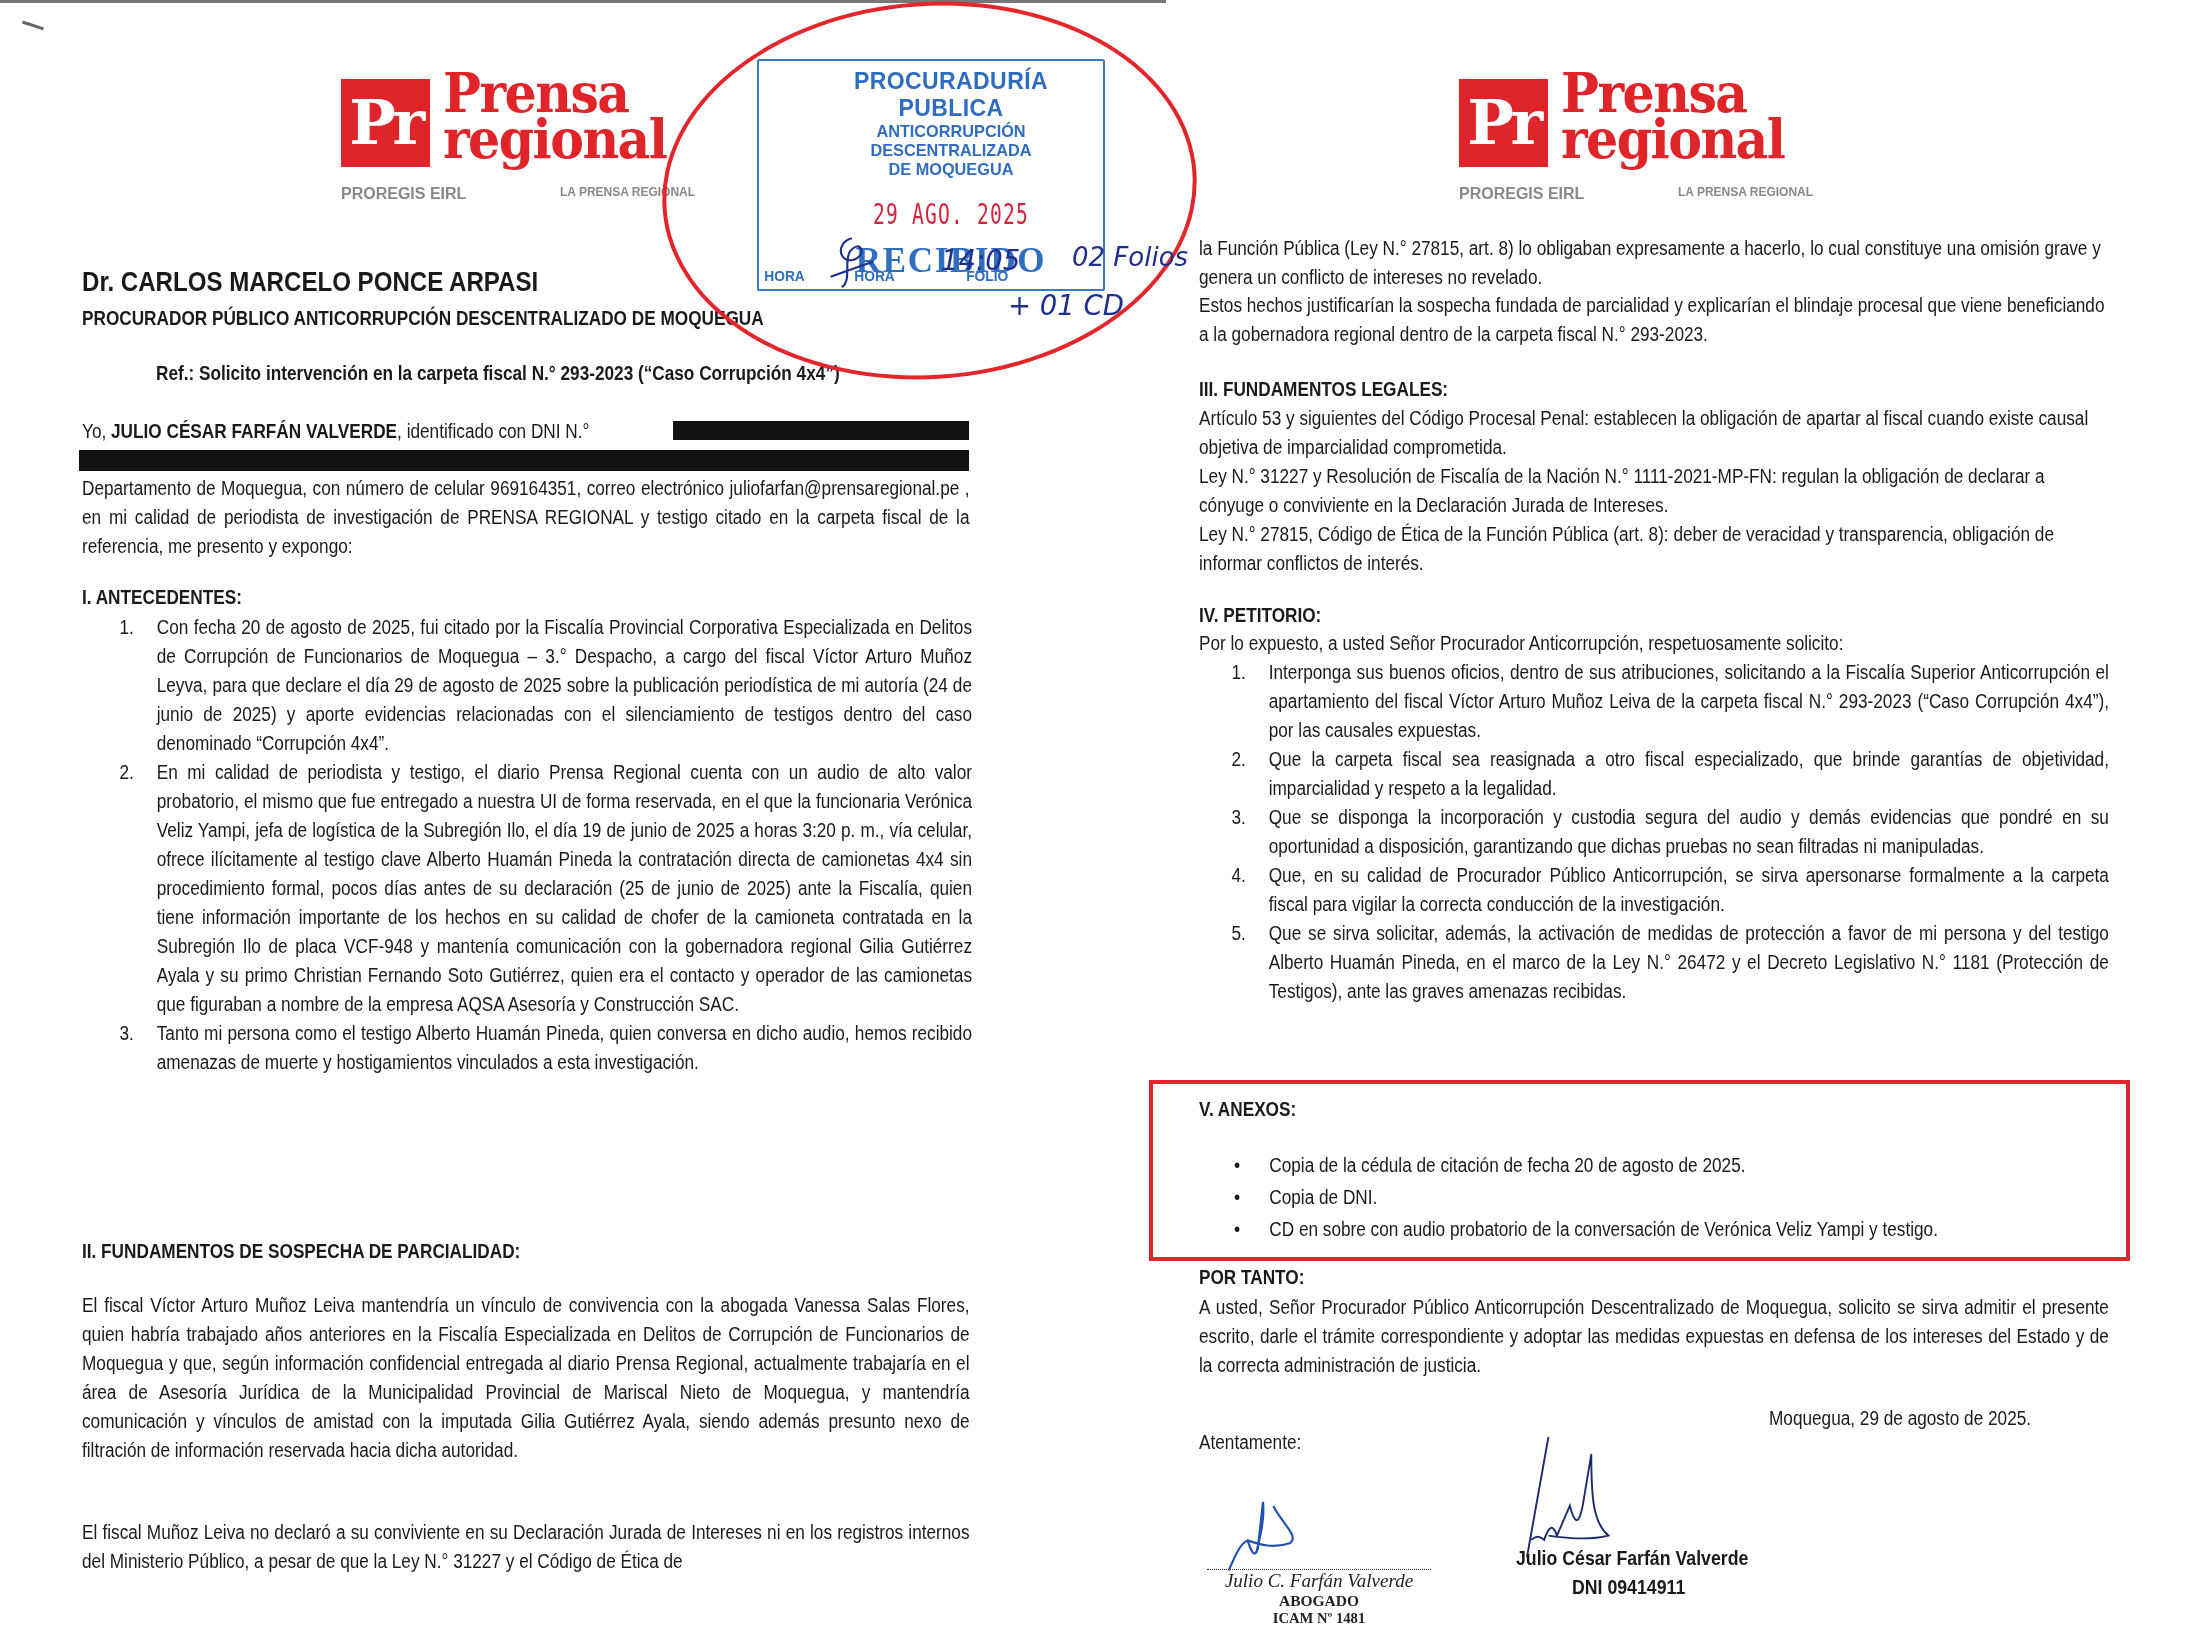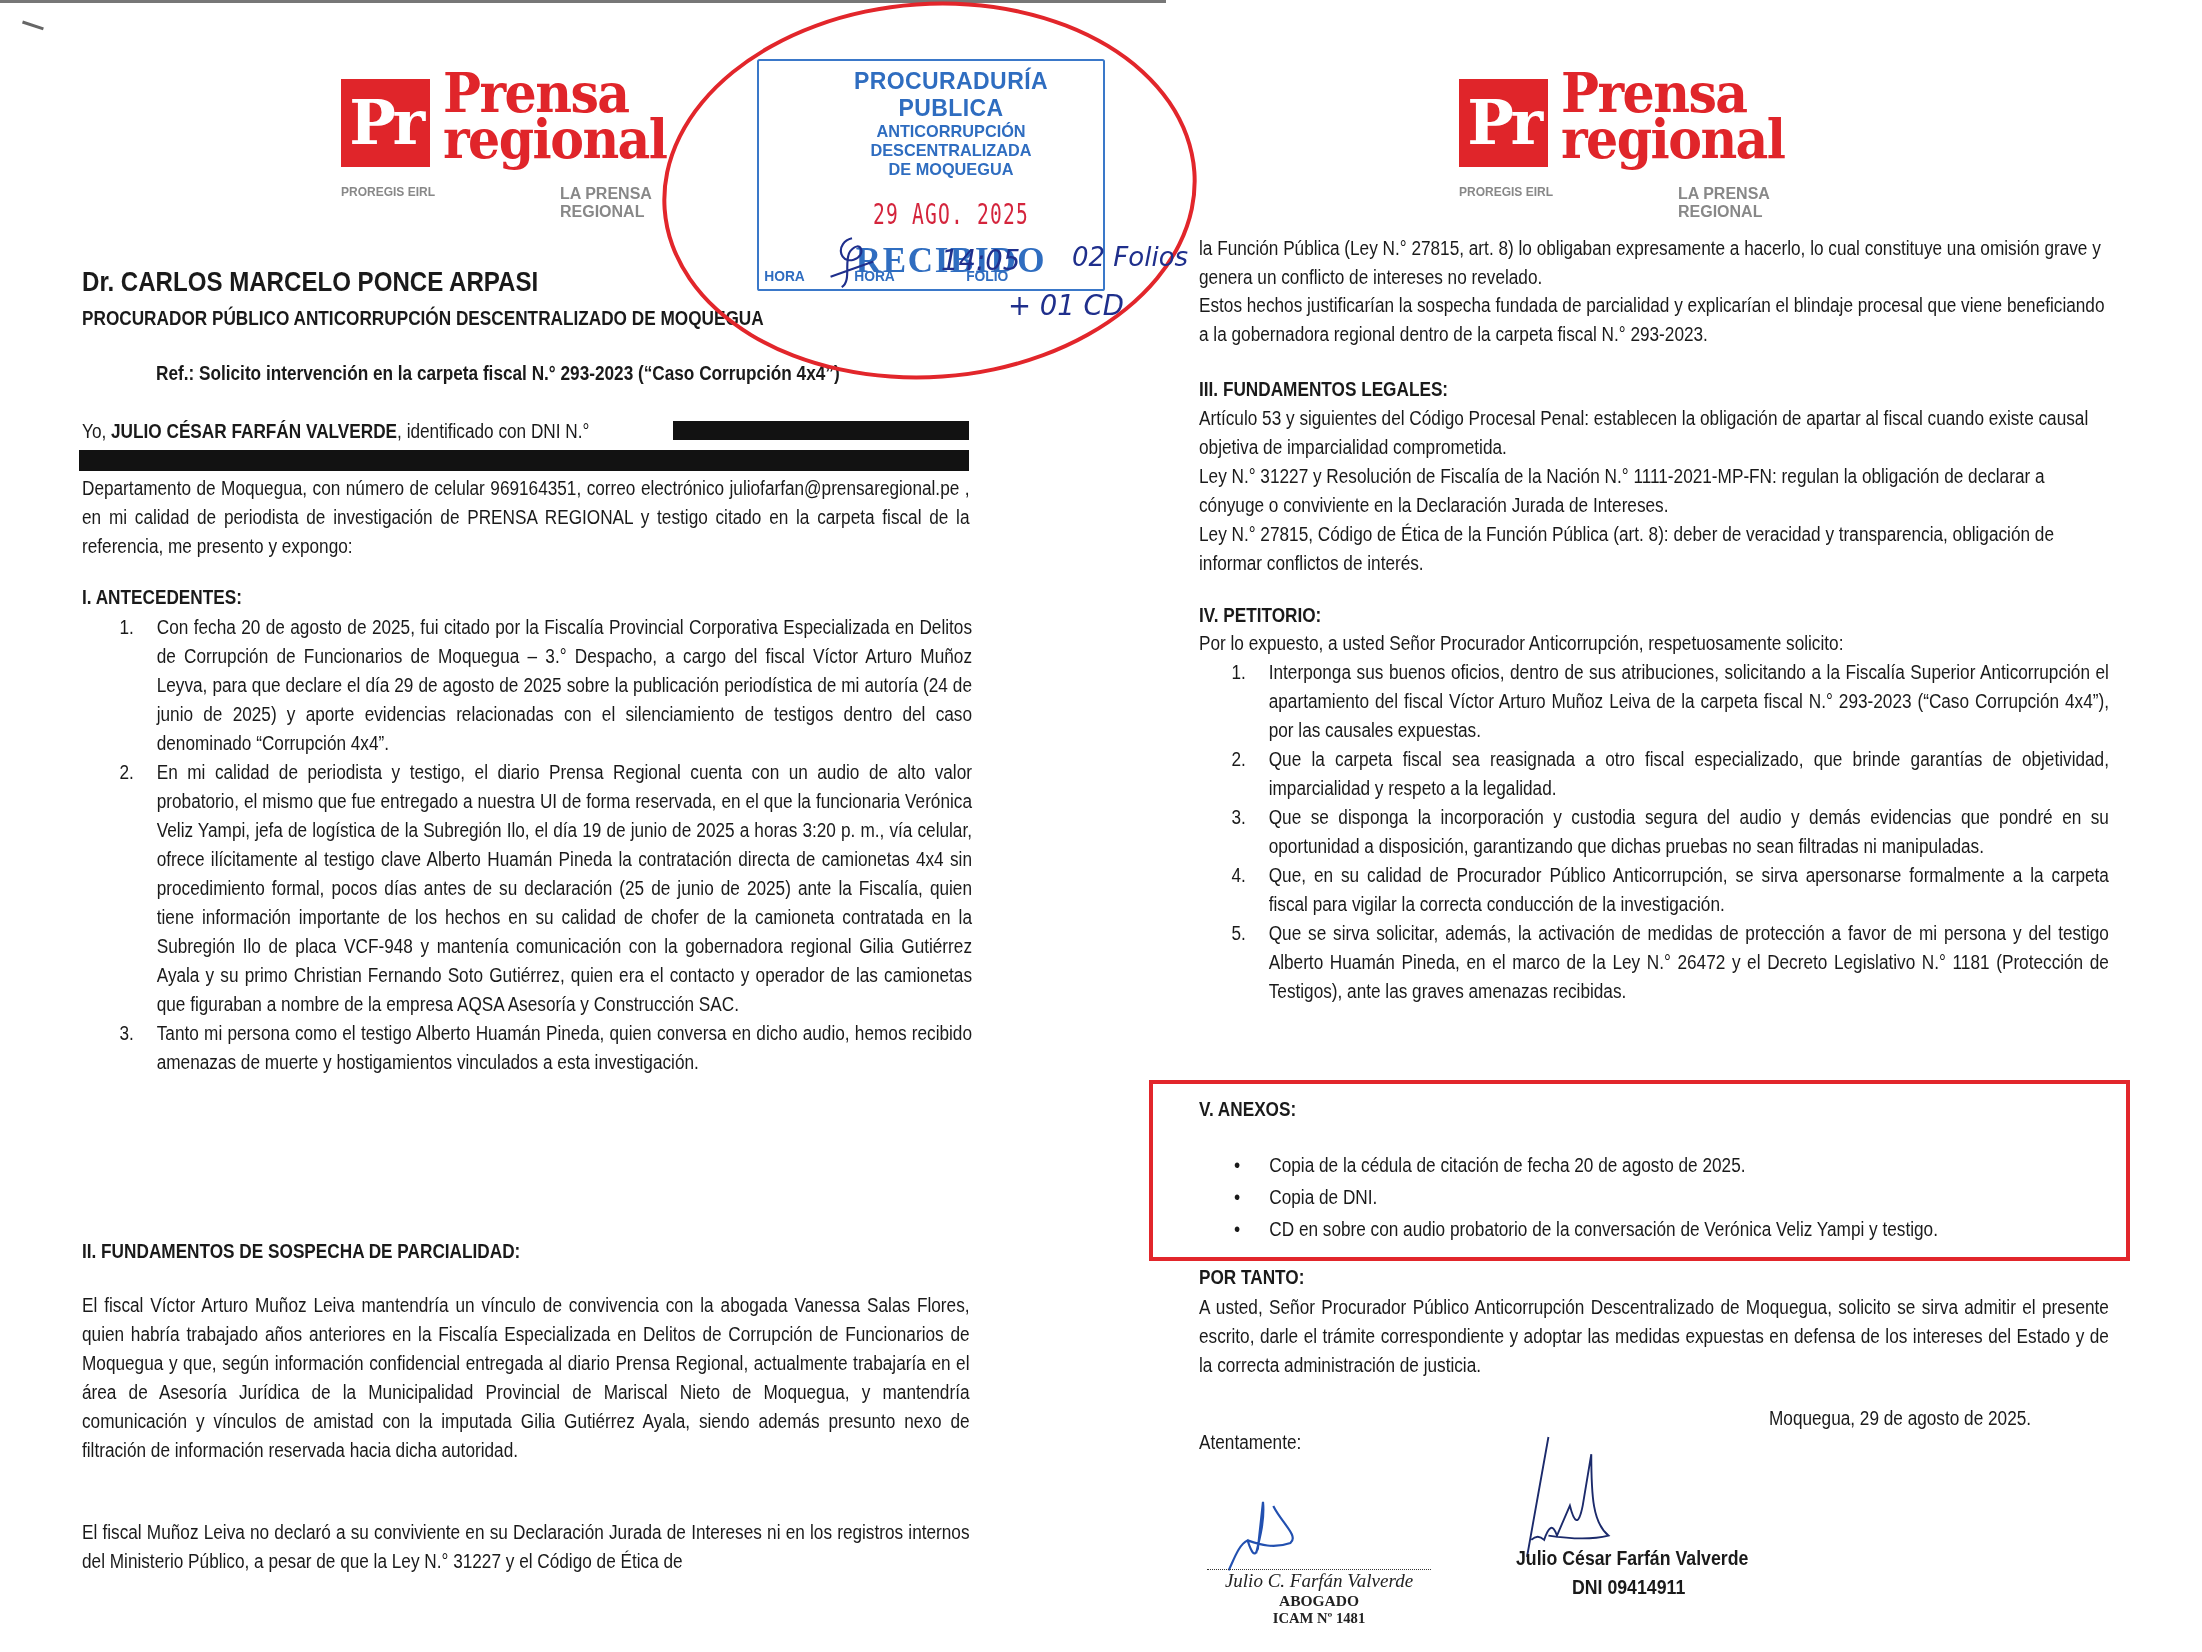--- a/index.html
+++ b/index.html
@@ -13,22 +13,22 @@
   .page.left { left: 0; width: 1101px; }
   .page.right { left: 1101px; width: 1101px; }
 
   
   .logo { position: absolute; top: 79px; width: 370px; height: 129px; }
   .logo .mark { position: absolute; left: 0; top: 0; width: 89px; height: 88px; background: #e0252a; color: #fff;
     font-family: "DejaVu Serif", serif; font-weight: bold; font-size: 62px; line-height: 88px; text-align: center; letter-spacing: -3.4px; }
   .logo .word { position: absolute; left: 102px; top: -8.6px; color: #e0252a; font-family: "DejaVu Serif", serif; font-weight: bold;
     font-size: 55px; line-height: 46px; letter-spacing: -1.7px; transform: scaleX(0.92); transform-origin: left top; }
   .logo .word span { display: block; }
-  .logo .sub-left { position: absolute; left: 0; top: 106px; font-size: 12px; font-weight: bold; color: #888; }
-  .logo .sub-right { position: absolute; left: 219px; top: 106px; font-size: 16px; font-weight: bold; color: #888; }
+  .logo .sub-left { position: absolute; left: 0; top: 106px; font-size: 16px; font-weight: bold; color: #888; }
+  .logo .sub-right { position: absolute; left: 219px; top: 106px; font-size: 12px; font-weight: bold; color: #888; }
 
   .text { position: absolute; font-family: "Liberation Sans", sans-serif; font-size: 18.5px; line-height: 29px; color: #1a1a1a;
     transform: scaleX(0.86); transform-origin: left top; }
   .just { text-align: justify; text-align-last: left; }
   .bold { font-weight: bold; }
   .heading { font-weight: bold; font-size: 18.5px; }
 
   .olist { position: absolute; font-size: 18.5px; line-height: 29px; color: #1a1a1a; transform: scaleX(0.86); transform-origin: left top; }
   .olist .item { position: relative; padding-left: 52px; text-align: justify; text-align-last: left; }
   .olist .num { position: absolute; left: 8.6px; top: 0; }

